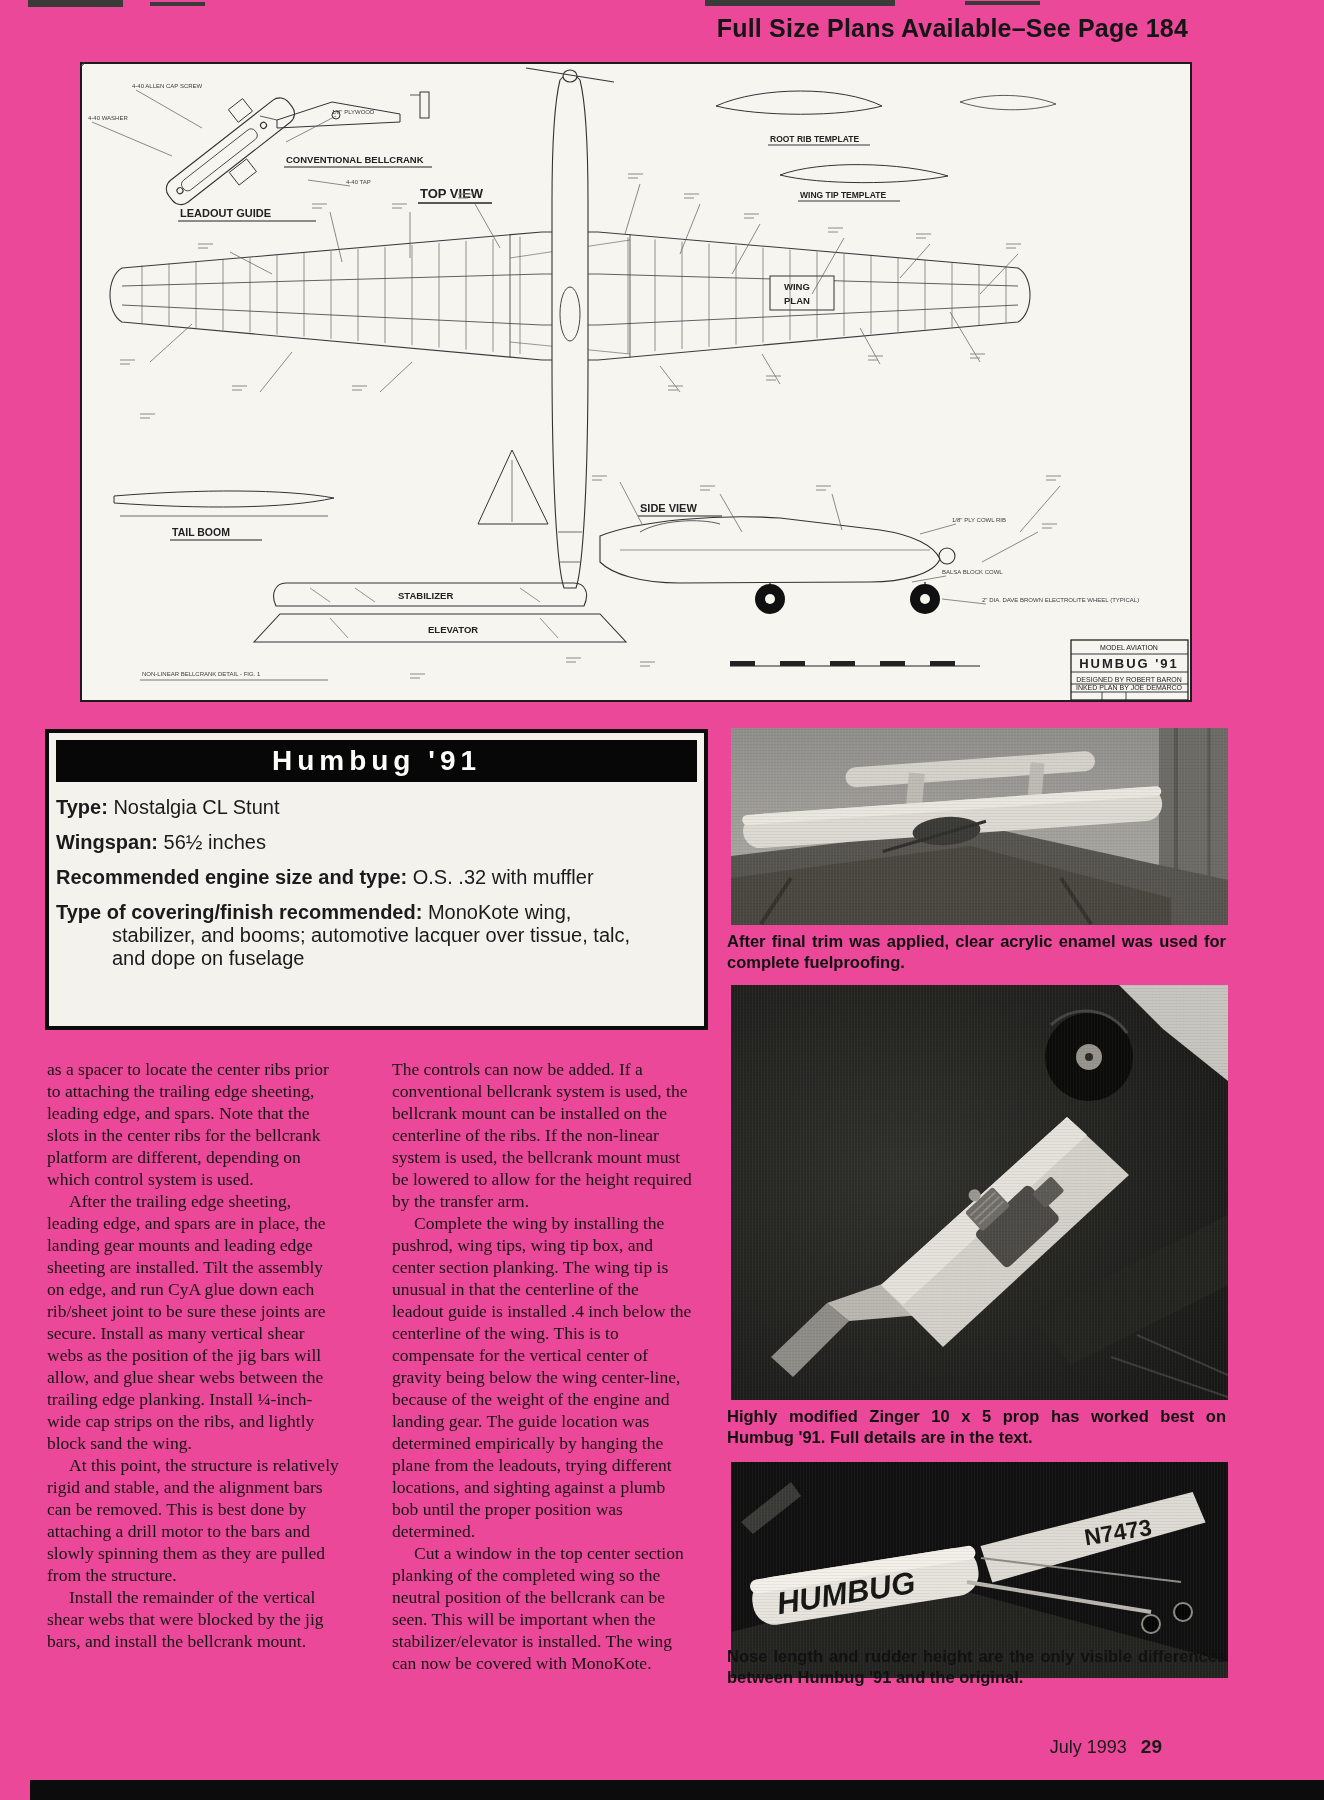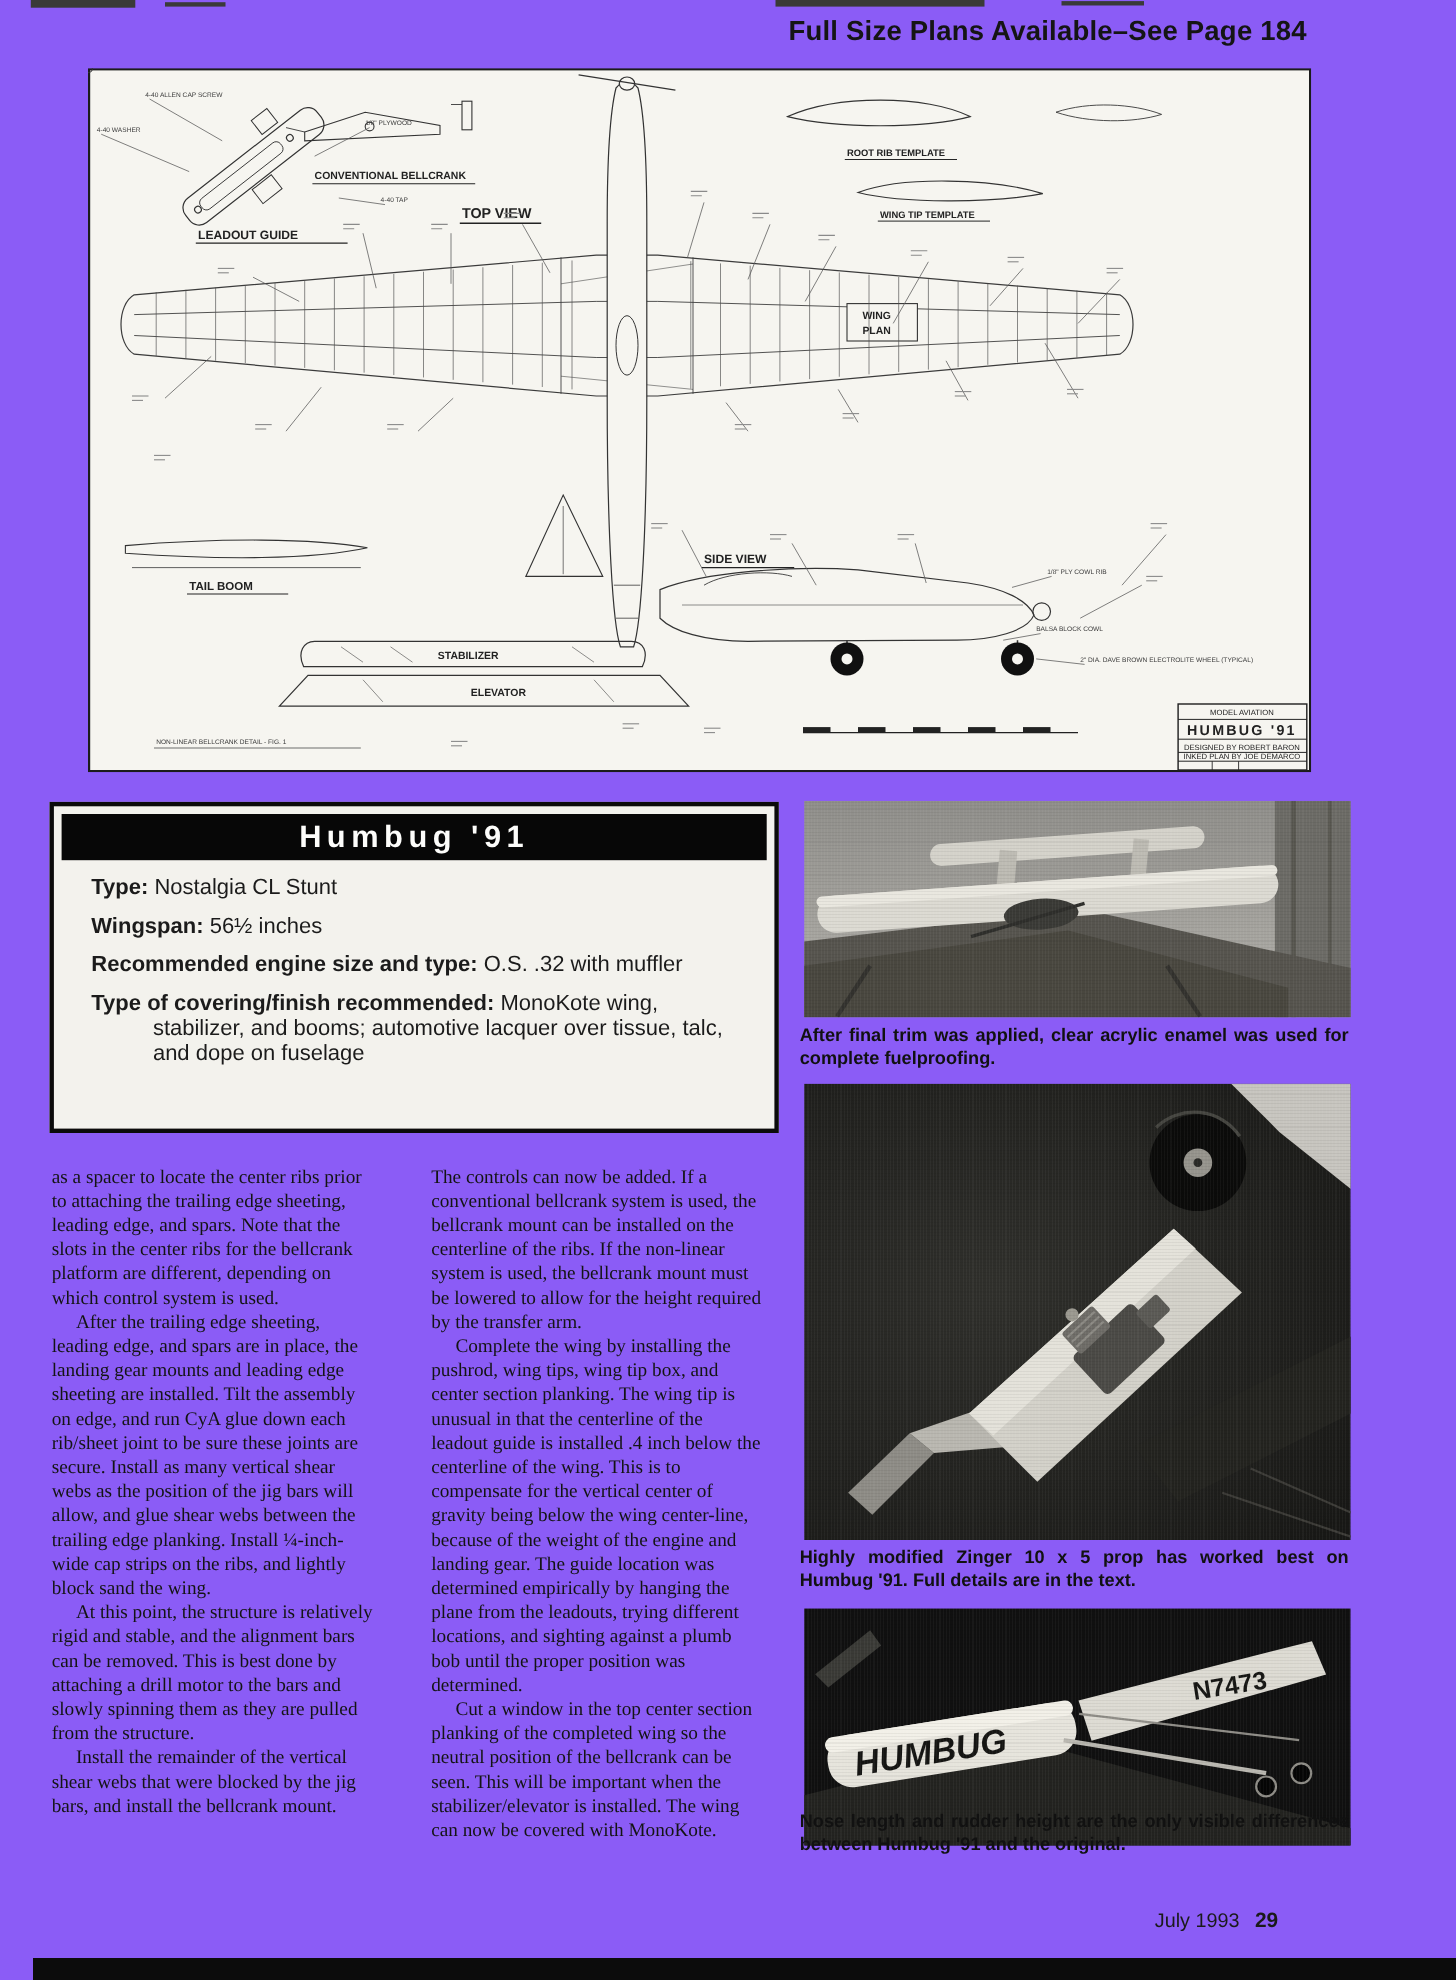--- a/index.html
+++ b/index.html
@@ -1,35 +1,35 @@
 <!DOCTYPE html>
 <html><head>
 <meta charset="utf-8">
 <style>
   html,body{margin:0;padding:0;background:#c8c6c0;}
-  .page{position:relative;width:1324px;height:1800px;margin:0 auto;background:#8b5cf6;overflow:hidden;
+  .page{position:relative;width:1324px;height:1800px;margin:0 auto;background:#ec4899;overflow:hidden;
         font-family:"Liberation Sans",sans-serif;color:#1b1b1b;}
   
   .artifact{position:absolute;background:#3a3a38;}
   
   .header{position:absolute;top:14px;left:0;width:1188px;text-align:right;
           font-size:25px;font-weight:bold;letter-spacing:.2px;color:#151515;}
   
   .plan-box{position:absolute;left:80px;top:62px;width:1112px;height:640px;}
   .plan-box svg{display:block;width:100%;height:100%;}
   .plan-label{font-family:"Liberation Sans",sans-serif;font-weight:bold;fill:#222;}
   .ann{font-family:"Liberation Sans",sans-serif;font-size:6px;fill:#3c3c3c;}
   .tb-small{font-family:"Liberation Sans",sans-serif;font-size:7px;fill:#222;}
   .tb-big{font-family:"Liberation Sans",sans-serif;font-size:13px;font-weight:bold;fill:#222;letter-spacing:2px;}
   
   .spec-box{position:absolute;left:45px;top:729px;width:663px;height:301px;box-sizing:border-box;
             border:4px solid #0b0b0b;background:#f3f2ed;}
   .spec-title{margin:7px 7px 0 7px;height:42px;background:#070707;color:#fdfdfb;
               text-align:center;line-height:42px;font-size:28px;font-weight:bold;letter-spacing:5px;}
-  .spec-list{padding:14px 16px 0 18px;font-size:20px;line-height:23px;margin-left:16px;}
+  .spec-list{padding:14px 16px 0 7px;font-size:20px;line-height:23px;}
   .spec-row{margin-bottom:12px;}
   .spec-label{font-weight:bold;}
   .spec-cont{padding-left:56px;}
   
   .col{position:absolute;top:1058px;font-family:"Liberation Serif",serif;
        font-size:17.5px;line-height:22px;color:#141414;}
   .col-left{left:47px;width:292px;}
   .col-right{left:392px;width:300px;}
   .para{margin:0;}
   .para:not(.first){text-indent:22px;}

